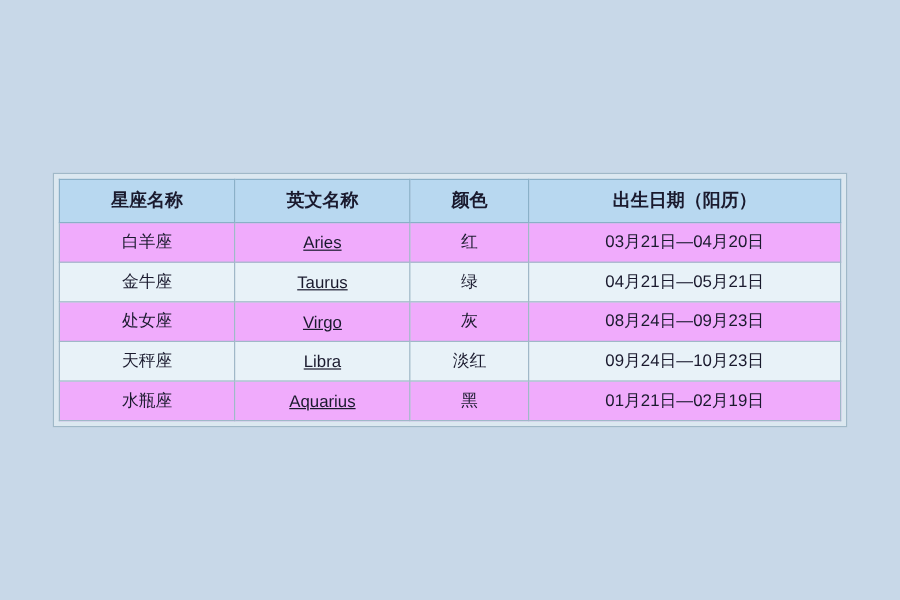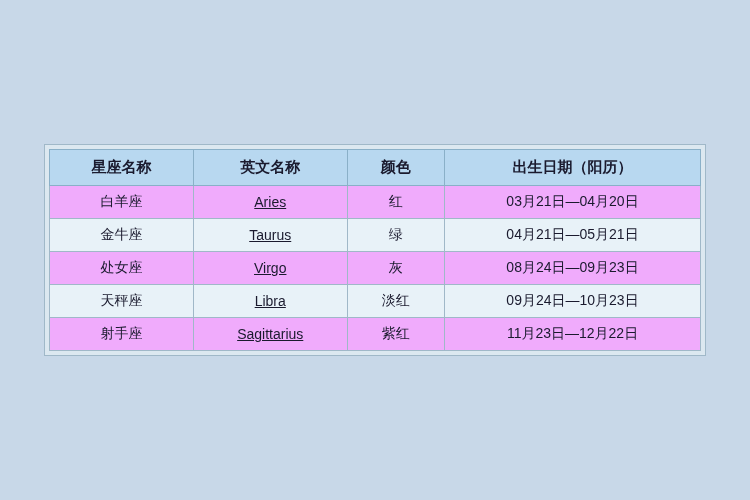--- a/index.html
+++ b/index.html
@@ -93,20 +93,20 @@
           <td>灰</td>
           <td>08月24日—09月23日</td>
         </tr>
         <tr>
           <td>天秤座</td>
           <td>Libra</td>
           <td>淡红</td>
           <td>09月24日—10月23日</td>
         </tr>
         <tr>
-          <td>射手座</td>
-          <td>Sagittarius</td>
-          <td>紫红</td>
-          <td>11月23日—12月22日</td>
+          <td>水瓶座</td>
+          <td>Aquarius</td>
+          <td>黑</td>
+          <td>01月21日—02月19日</td>
         </tr>
       </tbody>
   </table>
 </div>
 
 </body></html>

